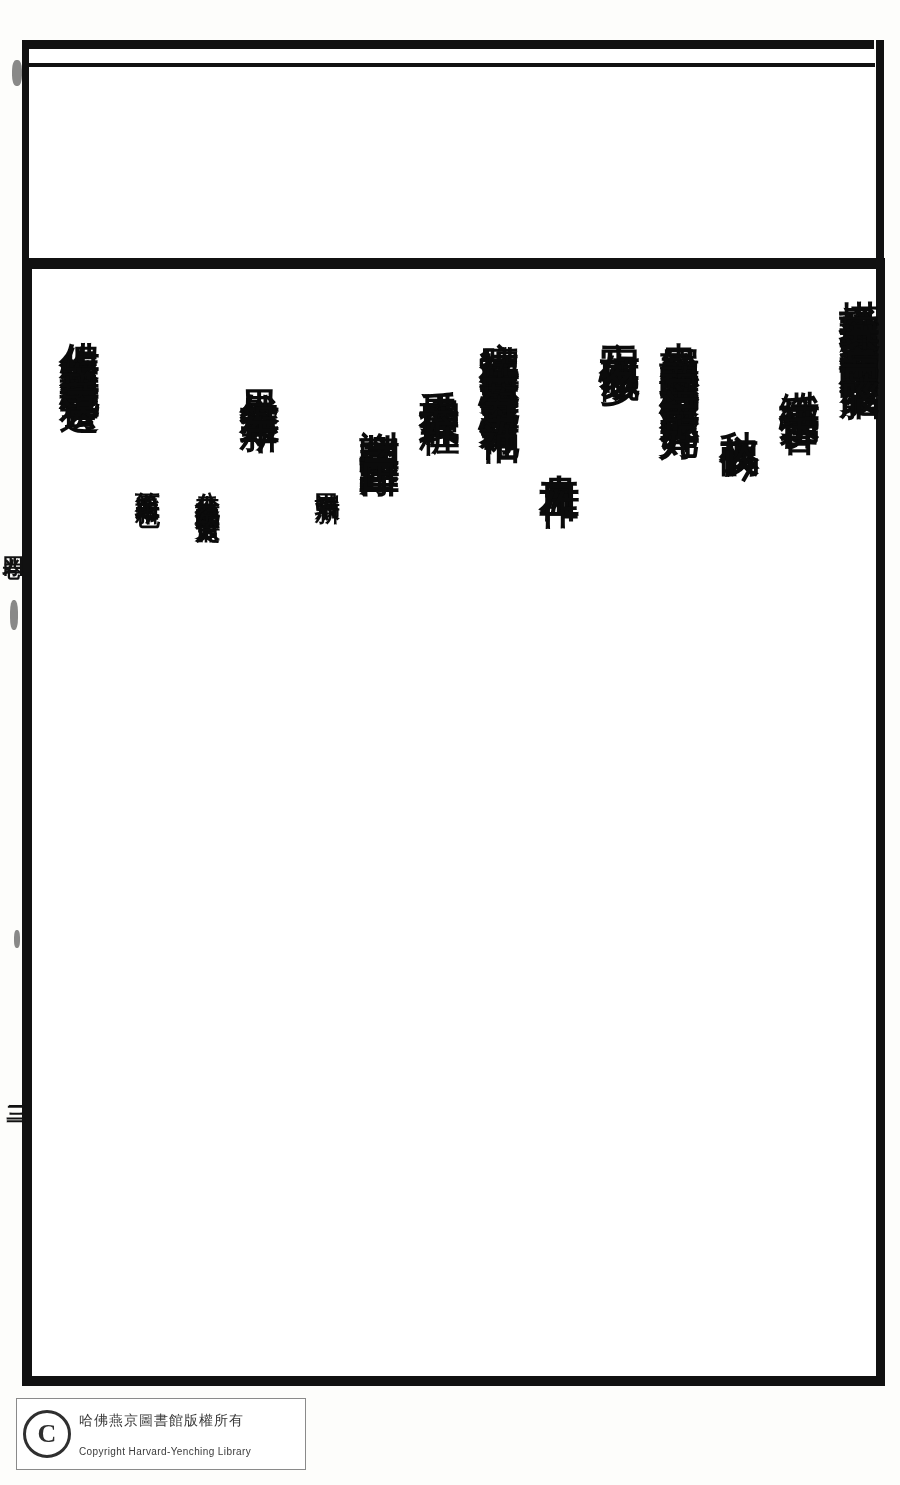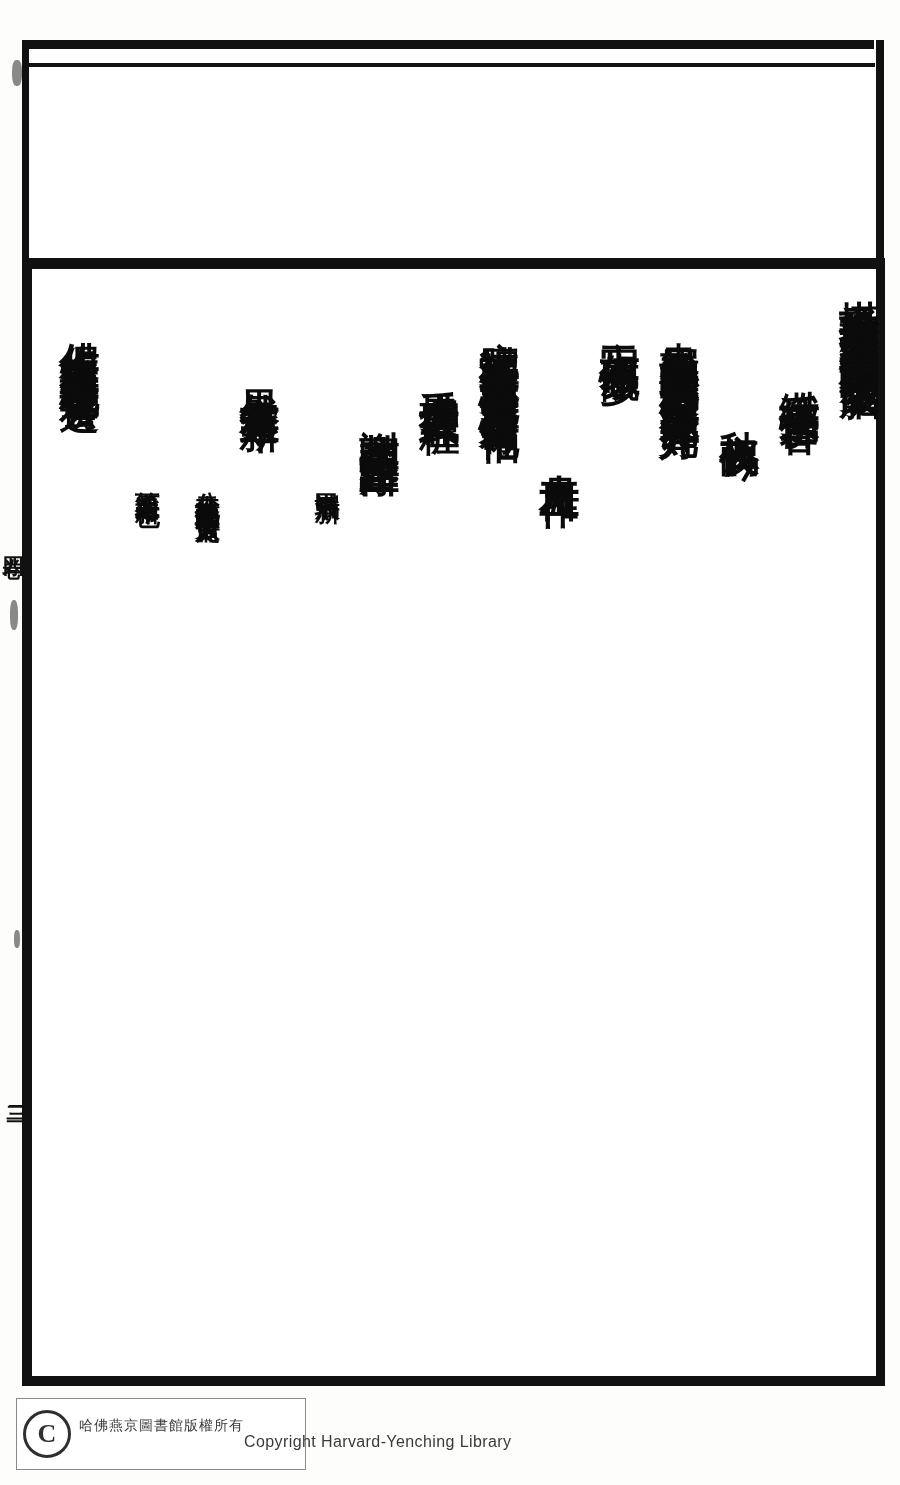--- a/index.html
+++ b/index.html
@@ -176,32 +176,33 @@
     justify-content: center;
     font-family: "Liberation Serif", serif;
     font-size: 26px;
     font-weight: 700;
     color: #2f2f2f;
     flex: 0 0 42px;
     margin-right: 8px;
   }
   #stamp-lines {
     display: flex;
+    flex-direction: column;
     justify-content: center;
   }
   #stamp-cn {
     font-family: "DejaVu Sans", sans-serif;
     font-size: 14px;
     color: #3a3a3a;
     letter-spacing: 1px;
     white-space: nowrap;
   }
   #stamp-en {
     font-family: "Liberation Sans", sans-serif;
-    font-size: 16px;
+    font-size: 10px;
     color: #3a3a3a;
     letter-spacing: 0.4px;
     white-space: nowrap;
     margin-top: 16px;
   }
 
   
   .speck {
     position: absolute;
     background: #2a2a2a;

